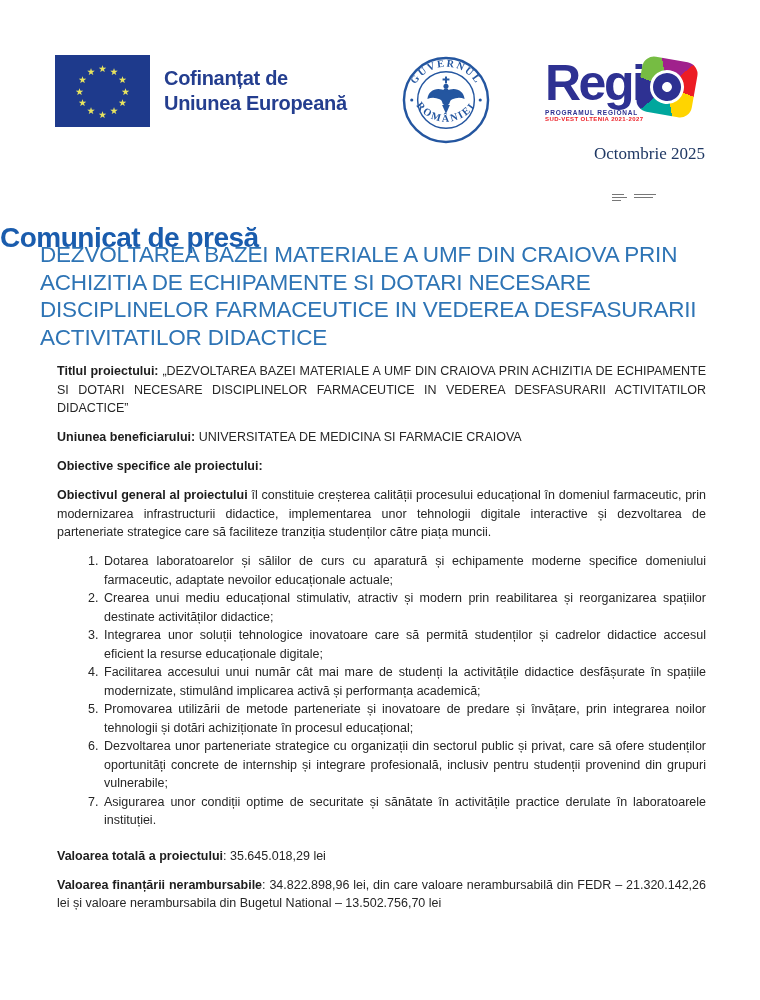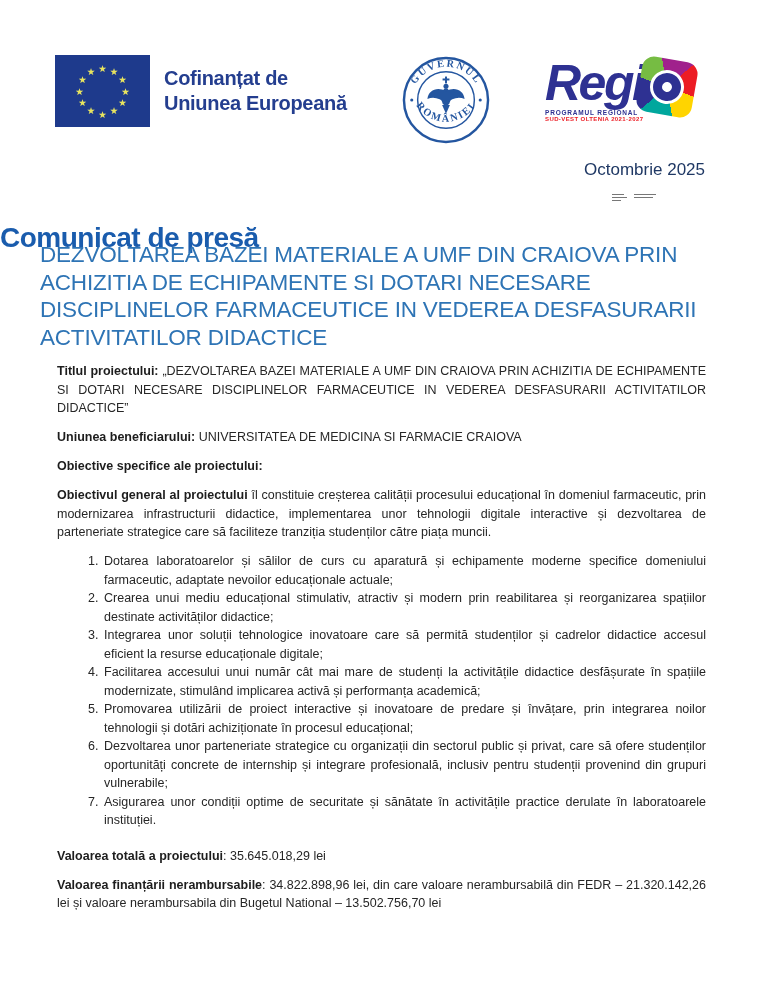--- a/index.html
+++ b/index.html
@@ -28,21 +28,21 @@
   .eu-text {
     font-weight: bold;
     font-size: 20px;
     line-height: 25px;
     color: var(--eu-text-blue);
     letter-spacing: -0.3px;
   }
   .gov-seal { display: block; margin-top: 1px; }
 
   .regio-block { position: relative; width: 162px; height: 90px; }
-  .regio-row { display: flex; align-items: flex-start; font-style: italic; }
+  .regio-row { display: flex; align-items: flex-start; }
   .regio-word {
     font-weight: bold;
     font-size: 50px;
     line-height: 56px;
     letter-spacing: -2.5px;
     color: var(--regio-blue);
   }
   .pinwheel {
     position: relative;
     width: 56px; height: 56px;
@@ -67,22 +67,22 @@
     font-weight: bold; font-size: 6.5px; letter-spacing: 0.8px;
     color: var(--regio-blue);
   }
   .regio-sub2 {
     font-weight: bold; font-size: 6px; letter-spacing: 0.4px;
     color: var(--regio-red);
   }
 
   
   .doc-date {
-    position: absolute; top: 160px; right: 55px;
-    font-size: 17px; color: var(--date-navy);
+    position: absolute; top: 144px; right: 55px;
+    font-size: 17px; color: var(--date-navy); font-family: Liberation Serif, serif;
   }
   .fine-marks {
     position: absolute; top: 192px; left: 612px;
     display: flex; gap: 7px; opacity: .75;
   }
   .fine-marks .cluster .ln { height: 1.4px; background: #4a4a4a; margin: 1.7px 0; }
   .c1 .ln:nth-child(1){width:12px}.c1 .ln:nth-child(2){width:15px}.c1 .ln:nth-child(3){width:9px}
   .c2 .ln:nth-child(1){width:22px}.c2 .ln:nth-child(2){width:19px}
 
   
@@ -205,21 +205,21 @@
 
     <p><strong>Obiective specifice ale proiectului:</strong></p>
 
     <p><strong>Obiectivul general al proiectului</strong><span> îl constituie creșterea calității procesului educațional în domeniul farmaceutic, prin modernizarea infrastructurii didactice, implementarea unor tehnologii digitale interactive și dezvoltarea de parteneriate strategice care să faciliteze tranziția studenților către piața muncii.</span></p>
 
     <ol class="objectives">
       <li>Dotarea laboratoarelor și sălilor de curs cu aparatură și echipamente moderne specifice domeniului farmaceutic, adaptate nevoilor educaționale actuale;</li>
       <li>Crearea unui mediu educațional stimulativ, atractiv și modern prin reabilitarea și reorganizarea spațiilor destinate activităților didactice;</li>
       <li>Integrarea unor soluții tehnologice inovatoare care să permită studenților și cadrelor didactice accesul eficient la resurse educaționale digitale;</li>
       <li>Facilitarea accesului unui număr cât mai mare de studenți la activitățile didactice desfășurate în spațiile modernizate, stimulând implicarea activă și performanța academică;</li>
-      <li>Promovarea utilizării de proiect interactive și inovatoare de predare și învățare, prin integrarea noilor tehnologii și dotări achiziționate în procesul educațional;</li>
+      <li>Promovarea utilizării de metode parteneriate și inovatoare de predare și învățare, prin integrarea noilor tehnologii și dotări achiziționate în procesul educațional;</li>
       <li>Dezvoltarea unor parteneriate strategice cu organizații din sectorul public și privat, care să ofere studenților oportunități concrete de internship și integrare profesională, inclusiv pentru studenții provenind din grupuri vulnerabile;</li>
       <li>Asigurarea unor condiții optime de securitate și sănătate în activitățile practice derulate în laboratoarele instituției.</li>
     </ol>
 
     <p><strong>Valoarea totală a proiectului</strong><span>: 35.645.018,29 lei</span></p>
 
     <p><strong>Valoarea finanțării nerambursabile</strong><span>: 34.822.898,96 lei, din care valoare nerambursabilă din FEDR – 21.320.142,26 lei și valoare nerambursabila din Bugetul National – 13.502.756,70 lei</span></p>
 
   </main>
 </div>

